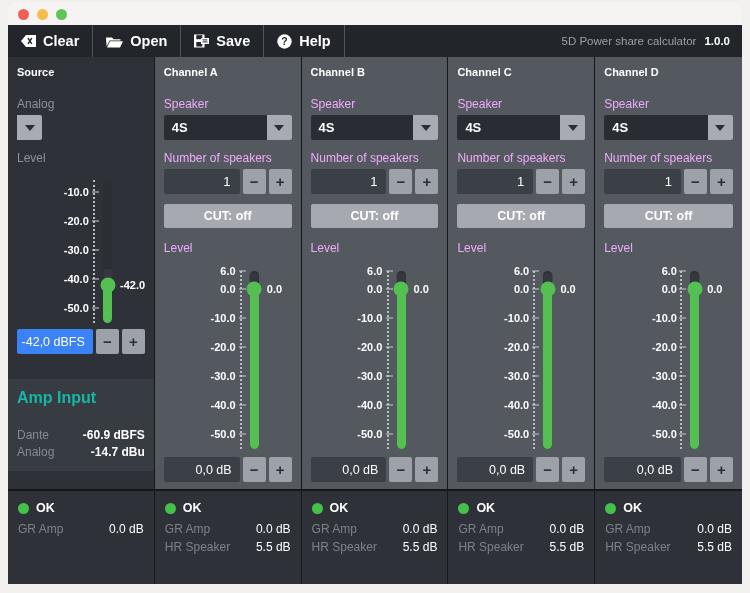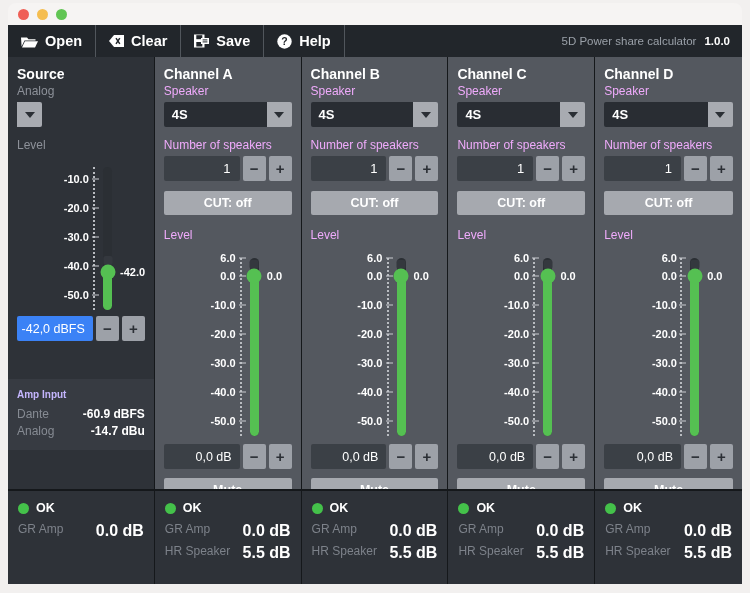--- a/index.html
+++ b/index.html
@@ -58,21 +58,21 @@
   .col {
     position: relative;
     width: 146.8px;
     border-right: 1px solid #15181b;
     padding: 9px 9px 0 9px;
   }
   .col:last-child { border-right: none; }
   .col.source  { background: #2e3238; }
   .col.channel { background: #54585f; }
 
-  .col-title { color: #ffffff; font-size: 14px; font-weight: bold; margin-bottom: 2px; }
+  .col-title { color: #ffffff; font-size: 11px; font-weight: bold; margin-bottom: 19px; }
   .field-label { color: #8d9199; font-size: 12px; margin-bottom: 4px; }
   .col.channel .field-label { color: #f0abfc; }
 
   
   .select-row { display: flex; height: 25px; margin-bottom: 11px; }
   .select-box {
     flex: 1 1 auto; background: #292d33; color: #ffffff;
     font-size: 13px; font-weight: bold;
     display: flex; align-items: center; padding-left: 8px;
     border-radius: 2px 0 0 2px; cursor: pointer;
@@ -152,72 +152,72 @@
     display: flex; align-items: center; justify-content: flex-end;
     padding-right: 8px; border-radius: 2px; cursor: text;
   }
   .col.source .level-val { background: #3b82f6; }
 
   
   .amp-input {
     position: absolute; left: 0; right: 0; top: 322px;
     background: #373b42; padding: 10px 9px 12px 9px;
   }
-  .amp-title { color: #c4b5fd; font-size: 10px; font-weight: bold; margin-bottom: 7px; }
+  .amp-title { color: #14b8a6; font-size: 16px; font-weight: bold; margin-bottom: 21px; }
   .amp-row { display: flex; justify-content: space-between; margin-top: 3px; }
   .amp-key { color: #868b93; font-size: 12px; }
   .amp-val { color: #ffffff; font-size: 12px; font-weight: bold; }
 
   
   .statusbar {
     position: absolute; left: 8px; top: 489px; width: 734px; height: 95px;
     display: flex; background: #2e3238;
     border-top: 2px solid #15181b;
   }
   .status-col {
     width: 146.8px; padding: 10px 10px 0 10px;
     border-right: 1px solid #15181b;
   }
   .status-col:last-child { border-right: none; }
   .status-head { display: flex; align-items: center; gap: 7px; margin-bottom: 7px; }
   .led { width: 11px; height: 11px; border-radius: 50%; background: #44c14a; }
   .status-ok { color: #ffffff; font-size: 12.5px; font-weight: bold; }
   .status-row { display: flex; justify-content: space-between; margin-top: 4px; }
   .status-key { color: #7d828a; font-size: 12px; }
-  .status-val { color: #ffffff; font-size: 16px; font-weight: bold; }
+  .status-val { color: #ffffff; font-size: 12px; font-weight: normal; }
 </style>
 </head>
 <body>
 
 <div id="app">
 
   <div class="titlebar">
     <span class="dot red"></span>
     <span class="dot yellow"></span>
     <span class="dot green"></span>
   </div>
 
   <div class="toolbar">
+    <div class="tbtn">
+      <span class="glyph">
+        <svg width="15" height="12" viewBox="0 0 15 12">
+          <path d="M5 0 H15 V12 H5 L0 6 Z" fill="#ffffff"></path>
+          <path d="M7 3.2 L10.8 8.8 M10.8 3.2 L7 8.8" stroke="#22262b" stroke-width="1.5"></path>
+        </svg>
+      </span>
+      <span>Clear</span>
+    </div>
     <div class="tbtn">
       <span class="glyph">
         <svg width="17" height="13" viewBox="0 0 17 13">
           <path d="M0 2.5 H6 L7.5 4.2 H14.5 V5.4 H3.5 L0.6 11.5 Z" fill="#ffffff"></path>
           <path d="M3.9 6.2 H17 L14 12.6 H1 Z" fill="#ffffff"></path>
         </svg>
       </span>
       <span>Open</span>
-    </div>
-    <div class="tbtn">
-      <span class="glyph">
-        <svg width="15" height="12" viewBox="0 0 15 12">
-          <path d="M5 0 H15 V12 H5 L0 6 Z" fill="#ffffff"></path>
-          <path d="M7 3.2 L10.8 8.8 M10.8 3.2 L7 8.8" stroke="#22262b" stroke-width="1.5"></path>
-        </svg>
-      </span>
-      <span>Clear</span>
     </div>
     <div class="tbtn">
       <span class="glyph">
         <svg width="15" height="14" viewBox="0 0 15 14">
           <rect x="0" y="0.5" width="10.5" height="13" fill="#ffffff"></rect>
           <rect x="2.3" y="1.2" width="6" height="4" fill="#22262b"></rect>
           <rect x="2.3" y="8" width="6" height="4.5" fill="#22262b"></rect>
           <rect x="7" y="4" width="8" height="6" fill="#ffffff"></rect>
           <rect x="8.6" y="5.4" width="4.8" height="1" fill="#22262b"></rect>
           <rect x="8.6" y="7.4" width="4.8" height="1" fill="#22262b"></rect>

